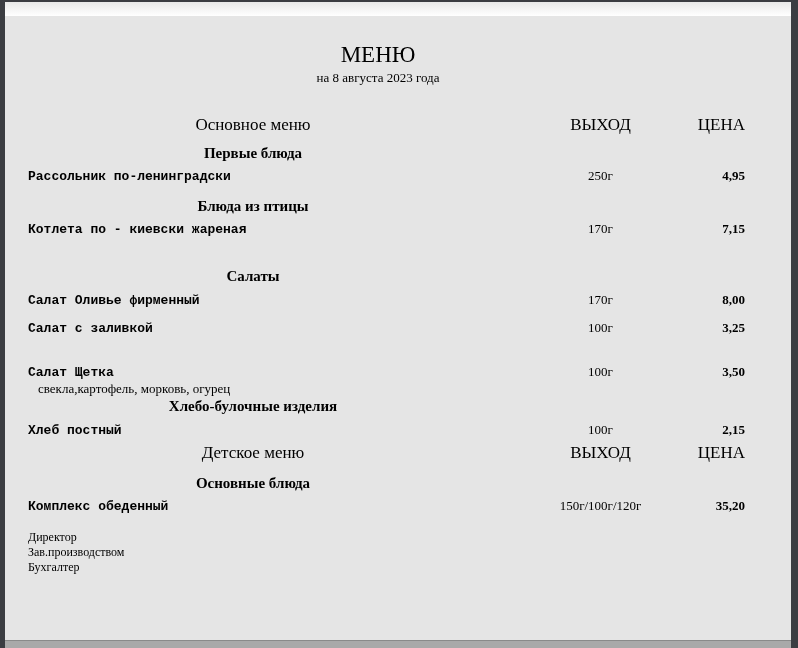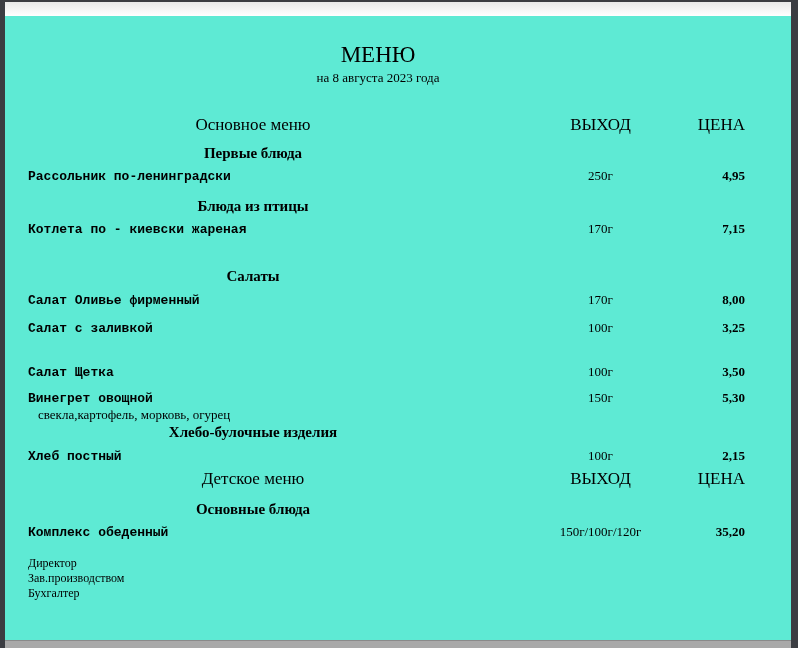--- a/index.html
+++ b/index.html
@@ -16,21 +16,21 @@
     position: relative;
     width: 798px;
     height: 648px;
   }
   .page {
     position: absolute;
     left: 5px;
     top: 2px;
     right: 7px;
     bottom: 7px;
-    background: #5eead4;
+    background: #e5e5e5;
   }
   .page::before {
     content: "";
     position: absolute;
     left: 0; top: 0; right: 0;
     height: 14px;
     background: linear-gradient(#e9e9e9, #ffffff);
     pointer-events: none;
   }
   .bottom-strip {
@@ -150,25 +150,20 @@
       <div class="row item-row" style="margin-top:10px">
         <div class="c-name item-name">Салат с заливкой</div>
         <div class="c-out out-val">100г</div>
         <div class="c-price price-val">3,25</div>
       </div>
       <div class="row item-row" style="margin-top:26px">
         <div class="c-name item-name">Салат Щетка</div>
         <div class="c-out out-val">100г</div>
         <div class="c-price price-val">3,50</div>
       </div>
-      <div class="row item-row" style="margin-top:8px">
-        <div class="c-name item-name">Винегрет овощной</div>
-        <div class="c-out out-val">150г</div>
-        <div class="c-price price-val">5,30</div>
-      </div>
       <div class="desc">свекла,картофель, морковь, огурец</div>
 
       <div class="row section-row" style="">
         <div class="section-name">Хлебо-булочные изделия</div>
       </div>
       <div class="row item-row" style="margin-top:5px">
         <div class="c-name item-name">Хлеб постный</div>
         <div class="c-out out-val">100г</div>
         <div class="c-price price-val">2,15</div>
       </div>

